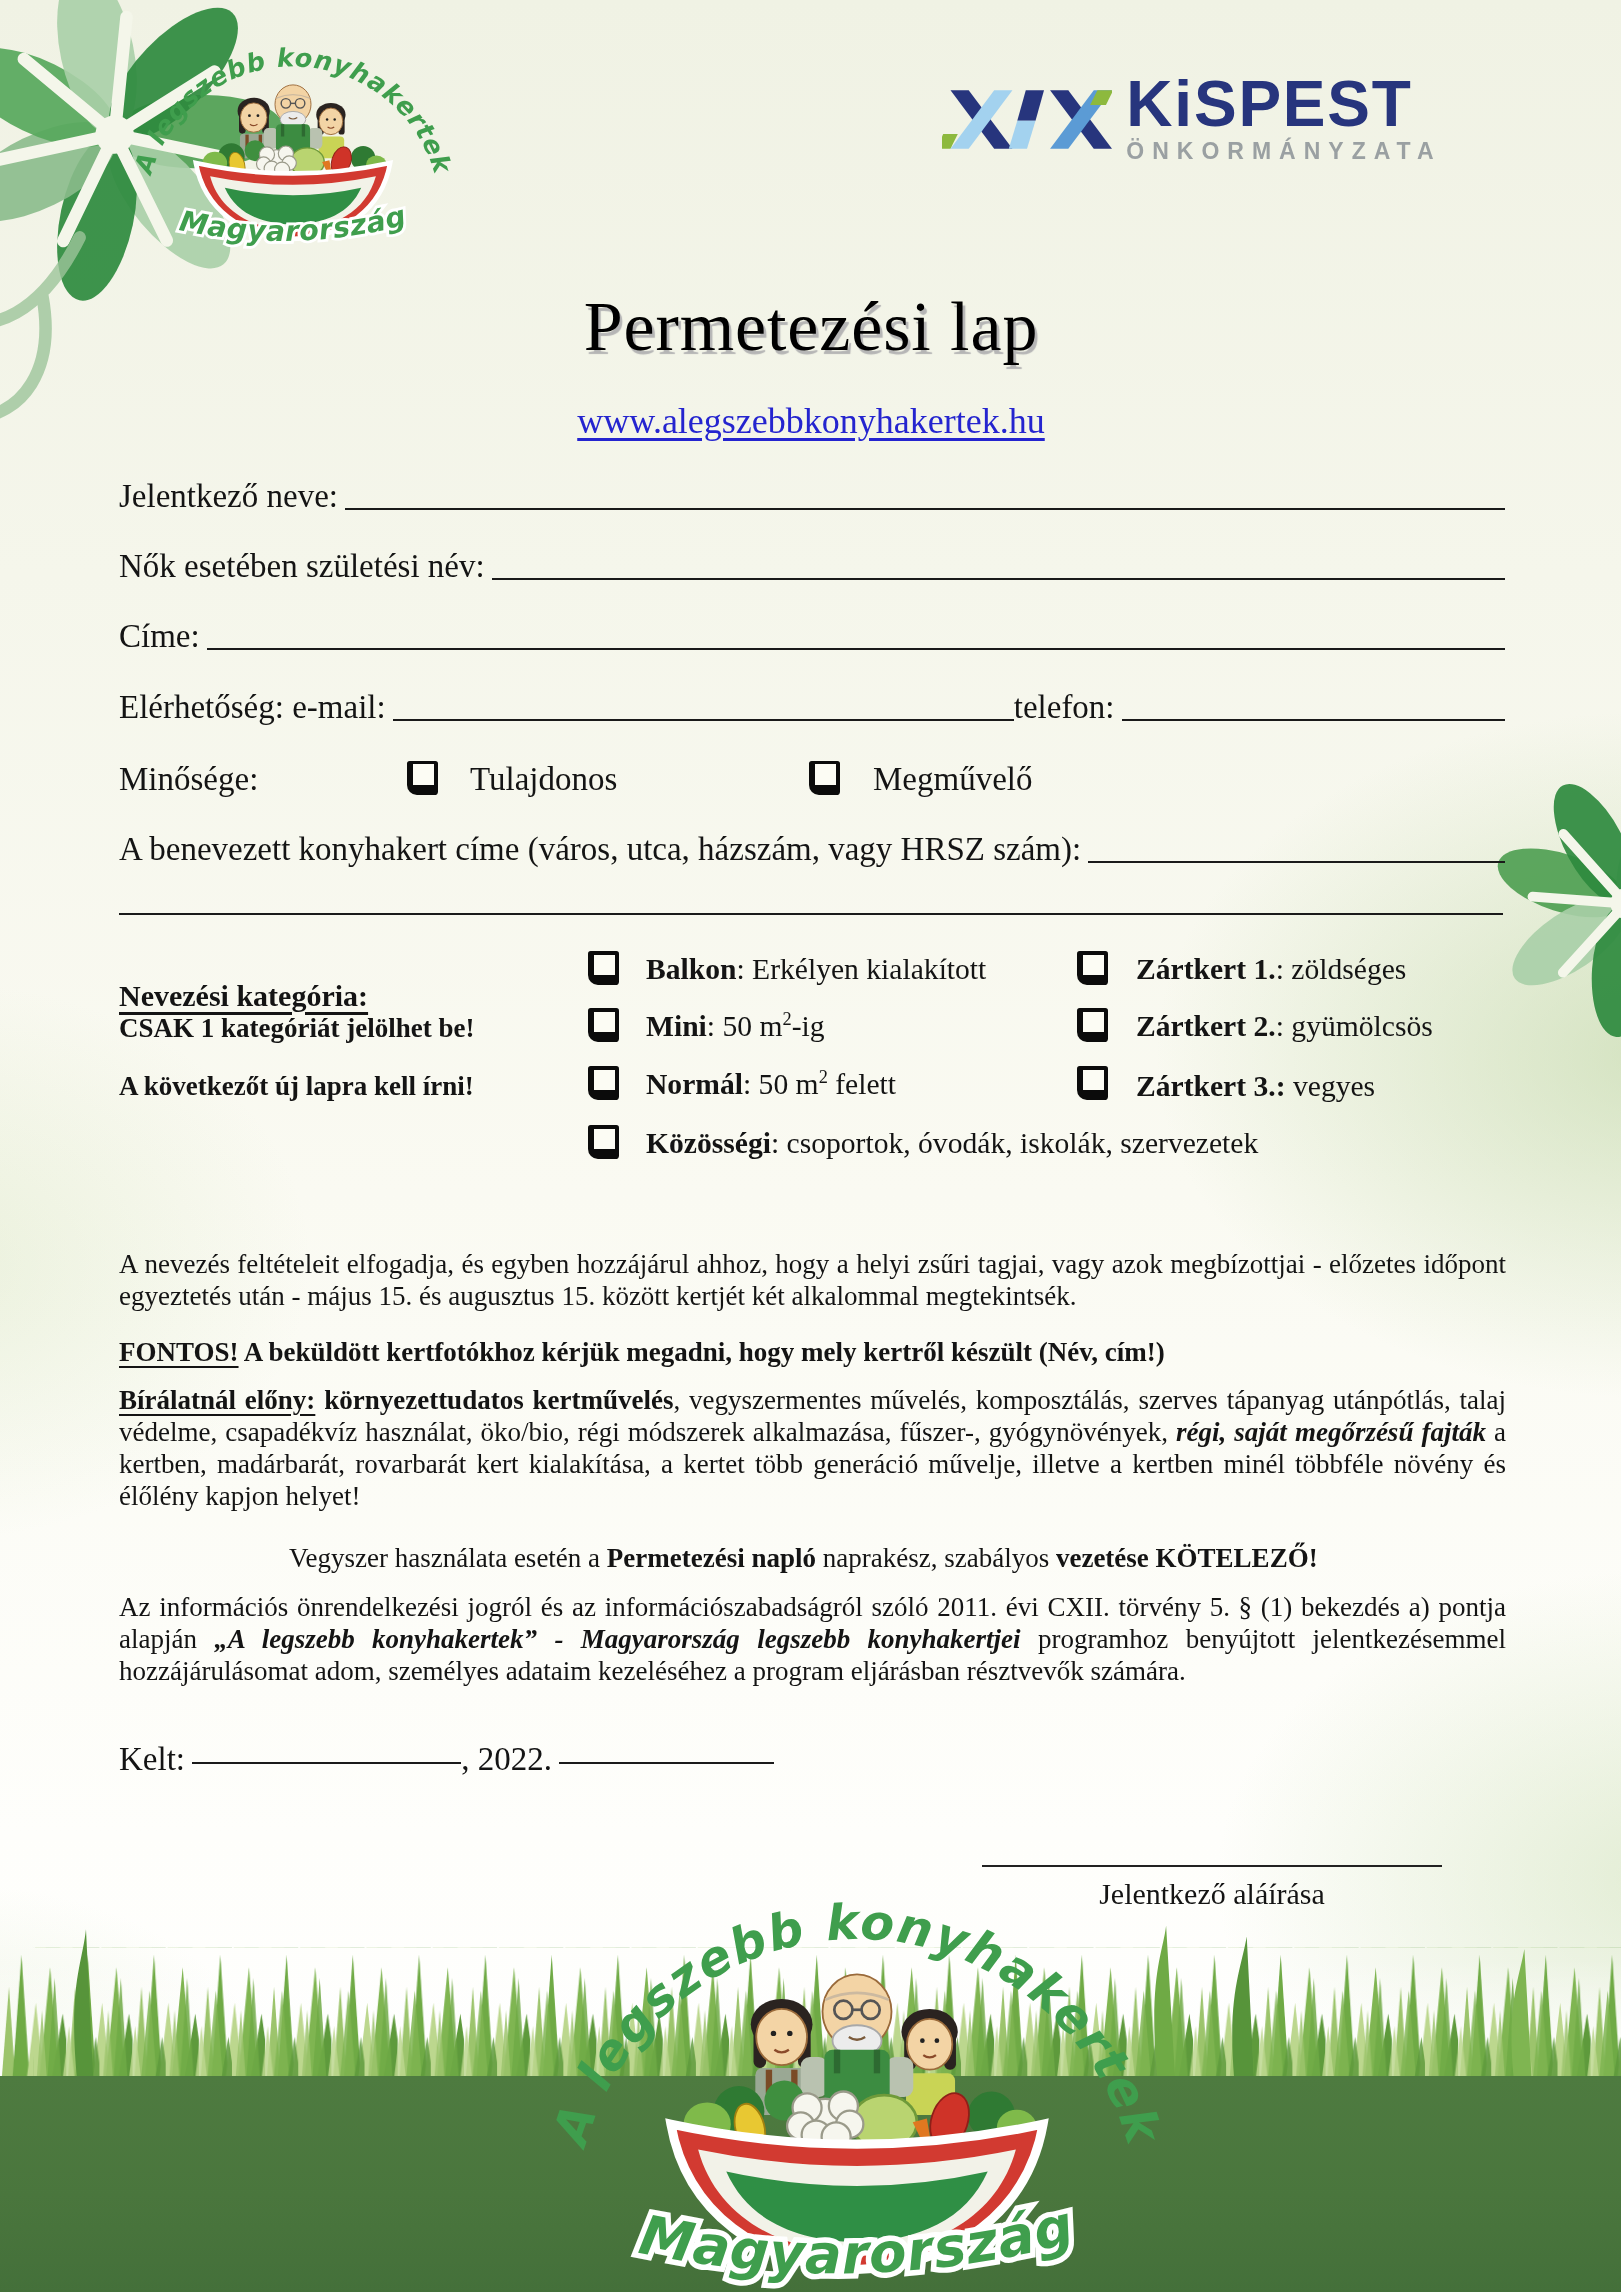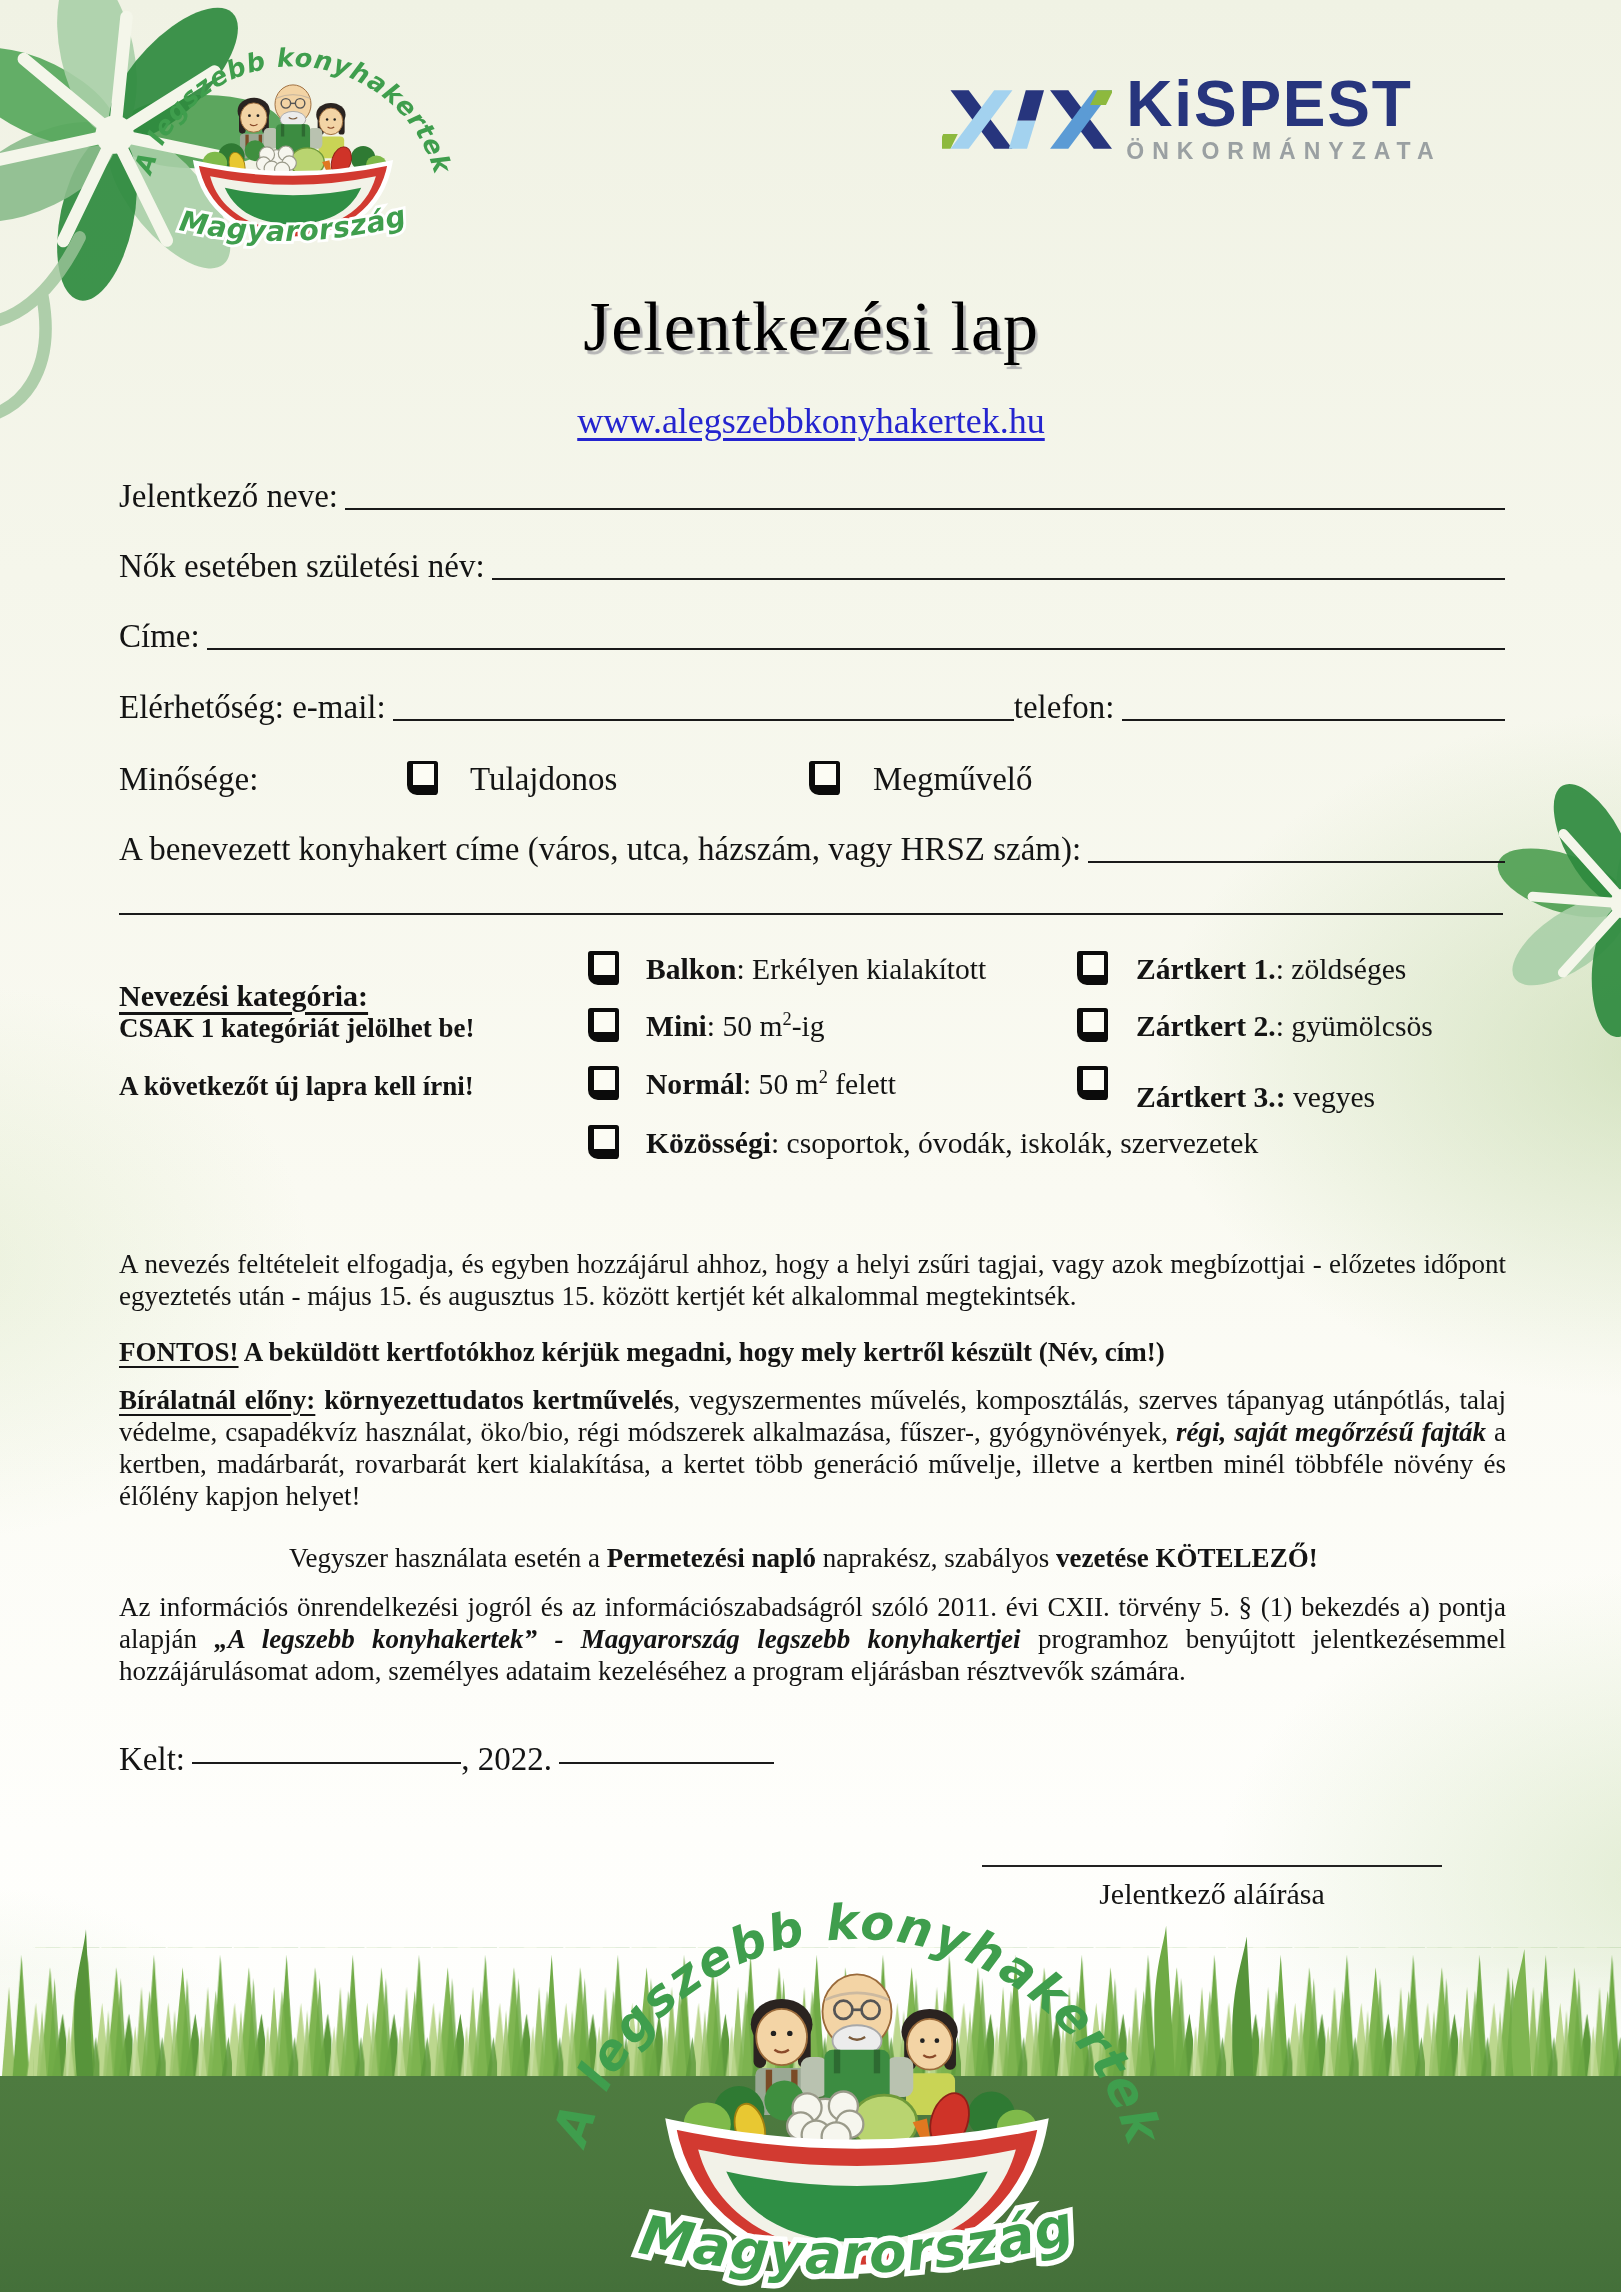--- a/index.html
+++ b/index.html
@@ -191,21 +191,21 @@
       <polygon points="178,12 208,12 280,108 250,108" fill="#27357d"></polygon>
       <polygon points="250,12 280,12 208,108 178,108" fill="#5b9bd5"></polygon>
       <polygon points="256,12 282,12 270,36 244,36" fill="#8db93e"></polygon>
     </svg>
     <div>
       <div class="k-name">KiSPEST</div>
       <div class="k-sub">ÖNKORMÁNYZATA</div>
     </div>
   </div>
 
-  <div class="title">Jelentkezési lap</div>
+  <div class="title">Permetezési lap</div>
   <div class="url">www.alegszebbkonyhakertek.hu</div>
 
   <div class="frow" style="top:478px">
     <span class="lbl">Jelentkező neve:</span>
     <span class="fill"></span>
   </div>
   <div class="frow" style="top:548px">
     <span class="lbl">Nők esetében születési név:</span>
     <span class="fill"></span>
   </div>
@@ -247,21 +247,21 @@
       <span class="cb abs" style="left:469px;top:0"></span>
       <span class="abs" style="left:527px;top:1.8px"><span class="b">Mini</span><span>: 50 m</span><sup>2</sup><span>-ig</span></span>
       <span class="cb abs" style="left:958px;top:0"></span>
       <span class="abs" style="left:1017px;top:1.8px"><span class="b">Zártkert 2.</span><span>: gyümölcsös</span></span>
     </div>
     <div class="catrow" style="top:115px">
       <span class="abs cat-note" style="left:0;top:5.4px">A következőt új lapra kell írni!</span>
       <span class="cb abs" style="left:469px;top:0"></span>
       <span class="abs" style="left:527px;top:1.8px"><span class="b">Normál</span><span>: 50 m</span><sup>2</sup><span> felett</span></span>
       <span class="cb abs" style="left:958px;top:0"></span>
-      <span class="abs" style="left:1017px;top:15px"><span class="b">Zártkert 3.:</span><span> vegyes</span></span>
+      <span class="abs" style="left:1017px;top:4px"><span class="b">Zártkert 3.:</span><span> vegyes</span></span>
     </div>
     <div class="catrow" style="top:174px">
       <span class="cb abs" style="left:469px;top:0"></span>
       <span class="abs" style="left:527px;top:1.8px"><span class="b">Közösségi</span><span>: csoportok, óvodák, iskolák, szervezetek</span></span>
     </div>
   </div>
 
   <div class="para" style="top:1248px">A nevezés feltételeit elfogadja, és egyben hozzájárul ahhoz, hogy a helyi zsűri tagjai, vagy azok megbízottjai - előzetes időpont egyeztetés után - május 15. és augusztus 15. között kertjét két alkalommal megtekintsék.</div>
   <div class="para" style="top:1336px"><span class="b u">FONTOS!</span><span class="b"> A beküldött kertfotókhoz kérjük megadni, hogy mely kertről készült (Név, cím!)</span></div>
   <div class="para" style="top:1384px"><span class="b u">Bírálatnál előny:</span><span class="b"> </span><span class="b">környezettudatos kertművelés</span><span>, vegyszermentes művelés, komposztálás, szerves tápanyag utánpótlás, talaj védelme, csapadékvíz használat, öko/bio, régi módszerek alkalmazása, fűszer-, gyógynövények, </span><span class="b i">régi, saját megőrzésű fajták</span><span> a kertben, madárbarát, rovarbarát kert kialakítása, a kertet több generáció művelje, illetve a kertben minél többféle növény és élőlény kapjon helyet!</span></div>

